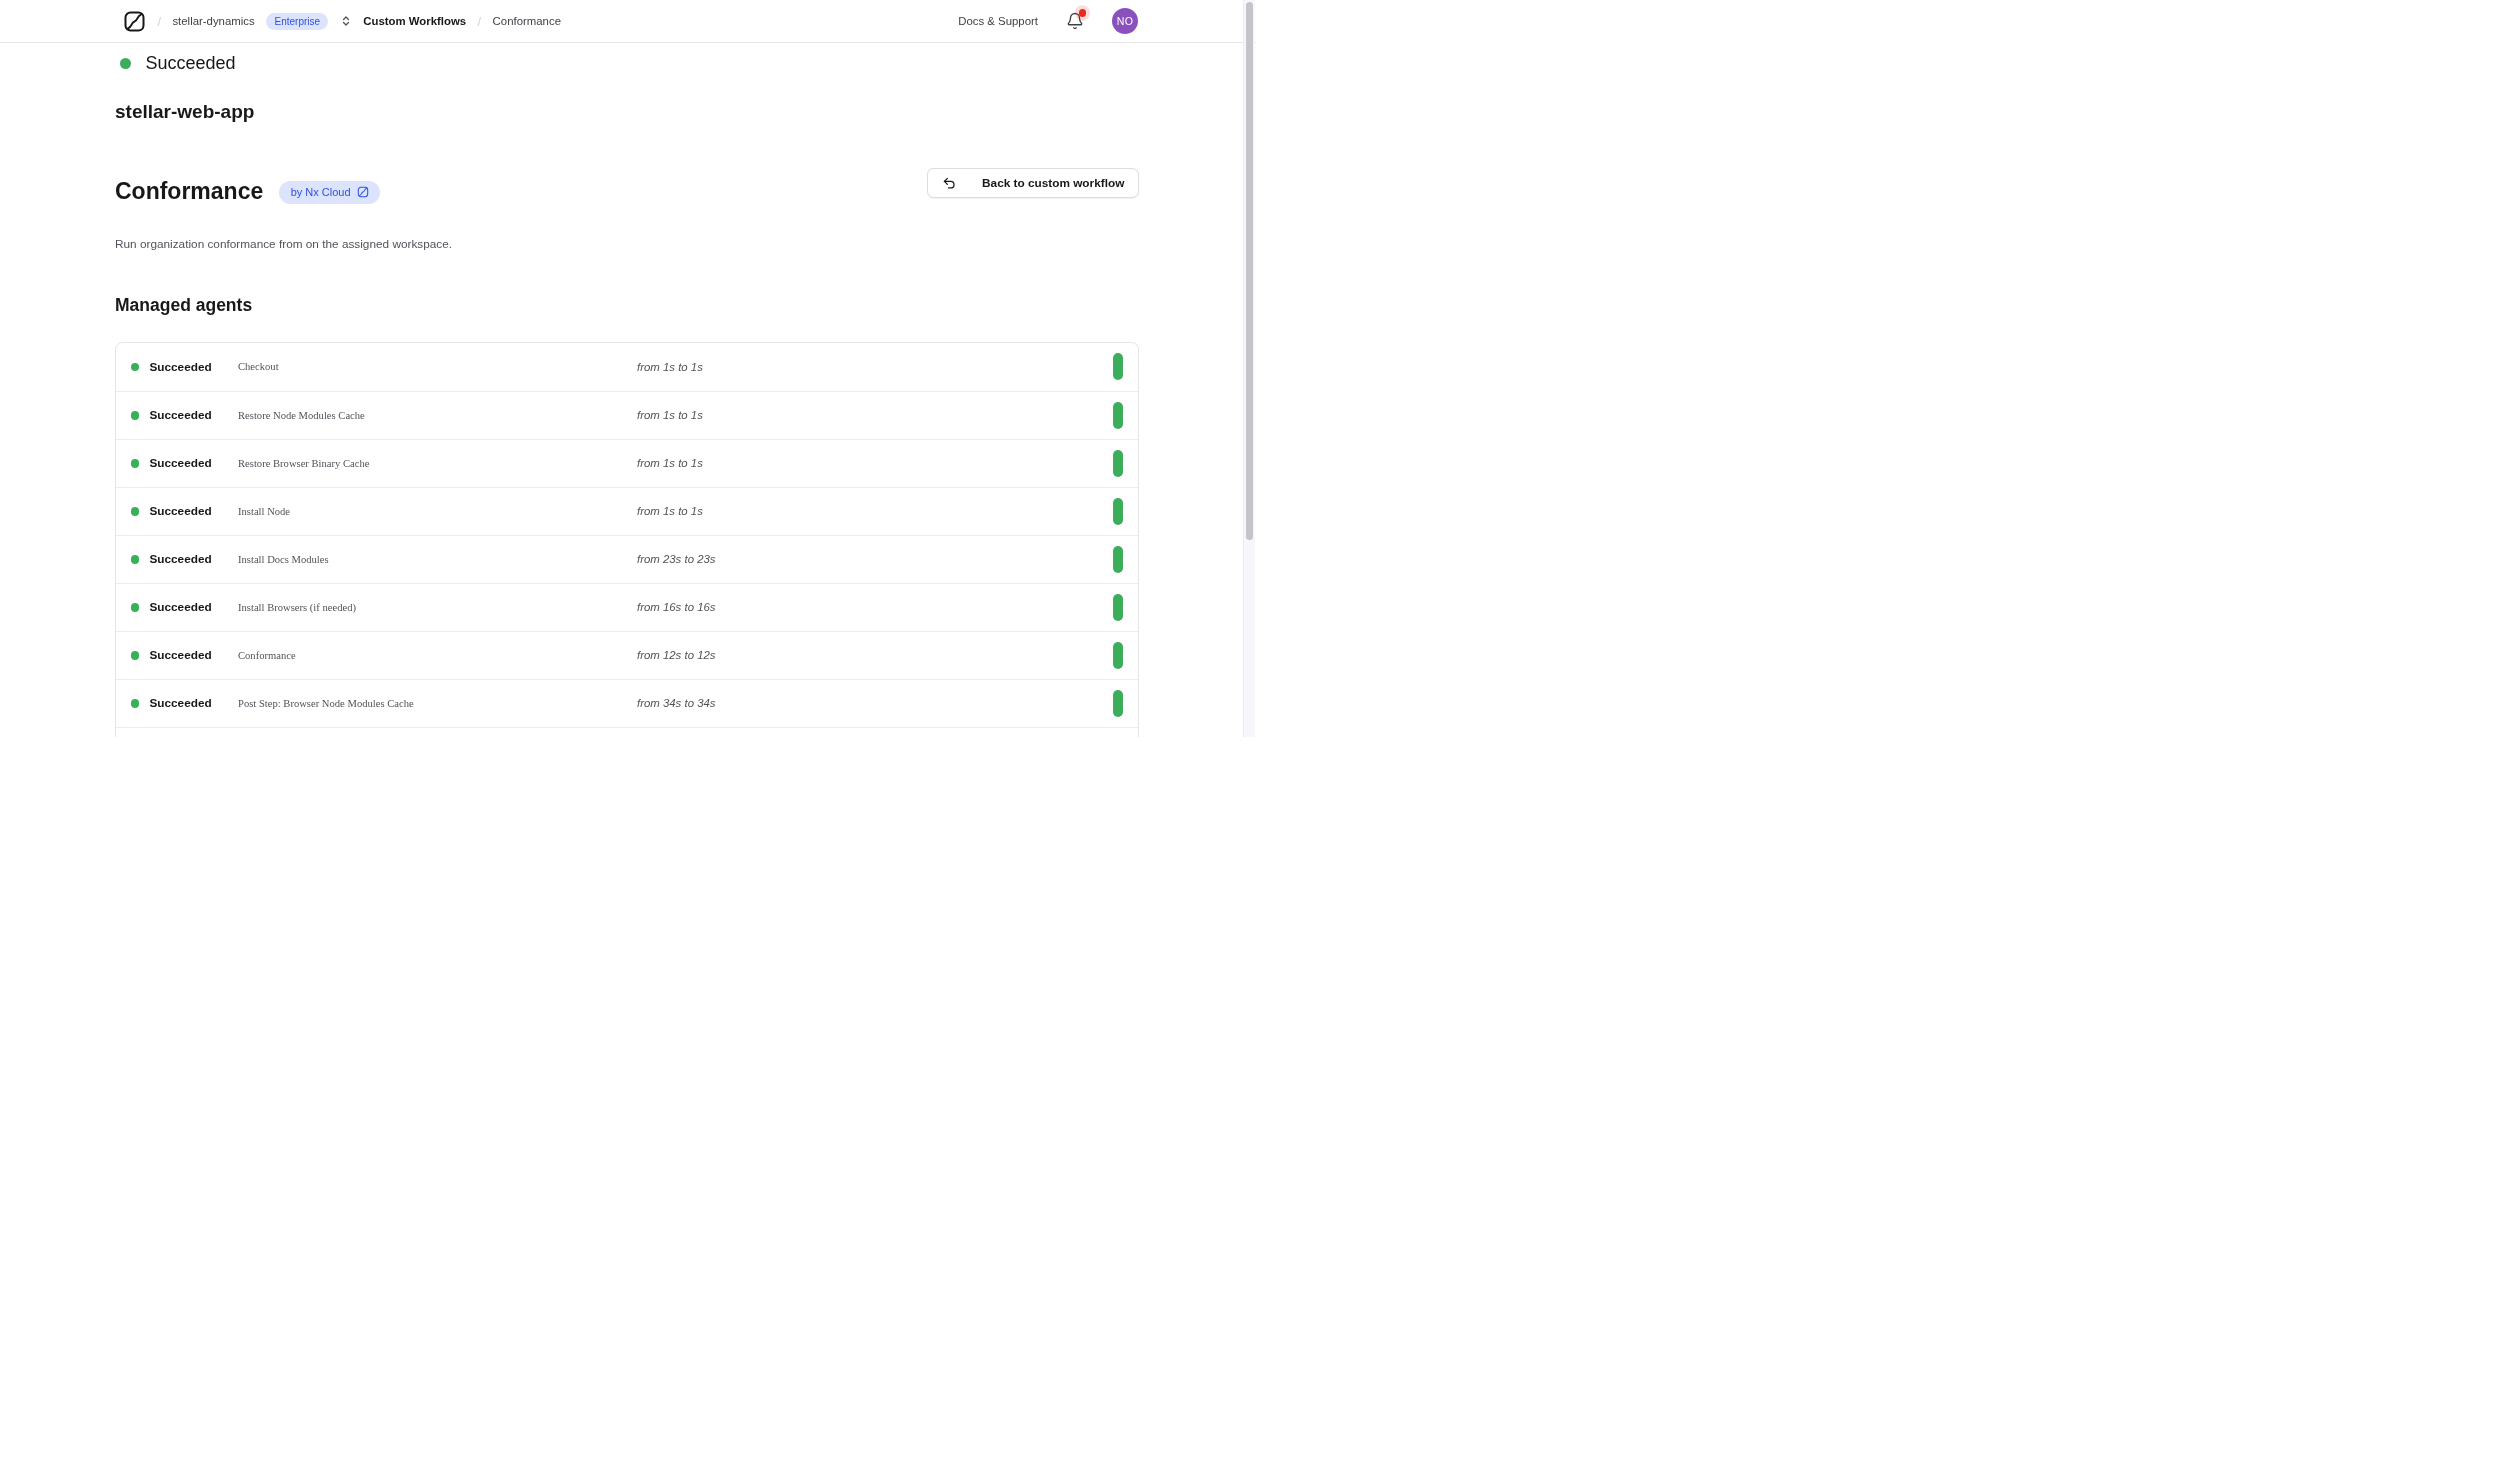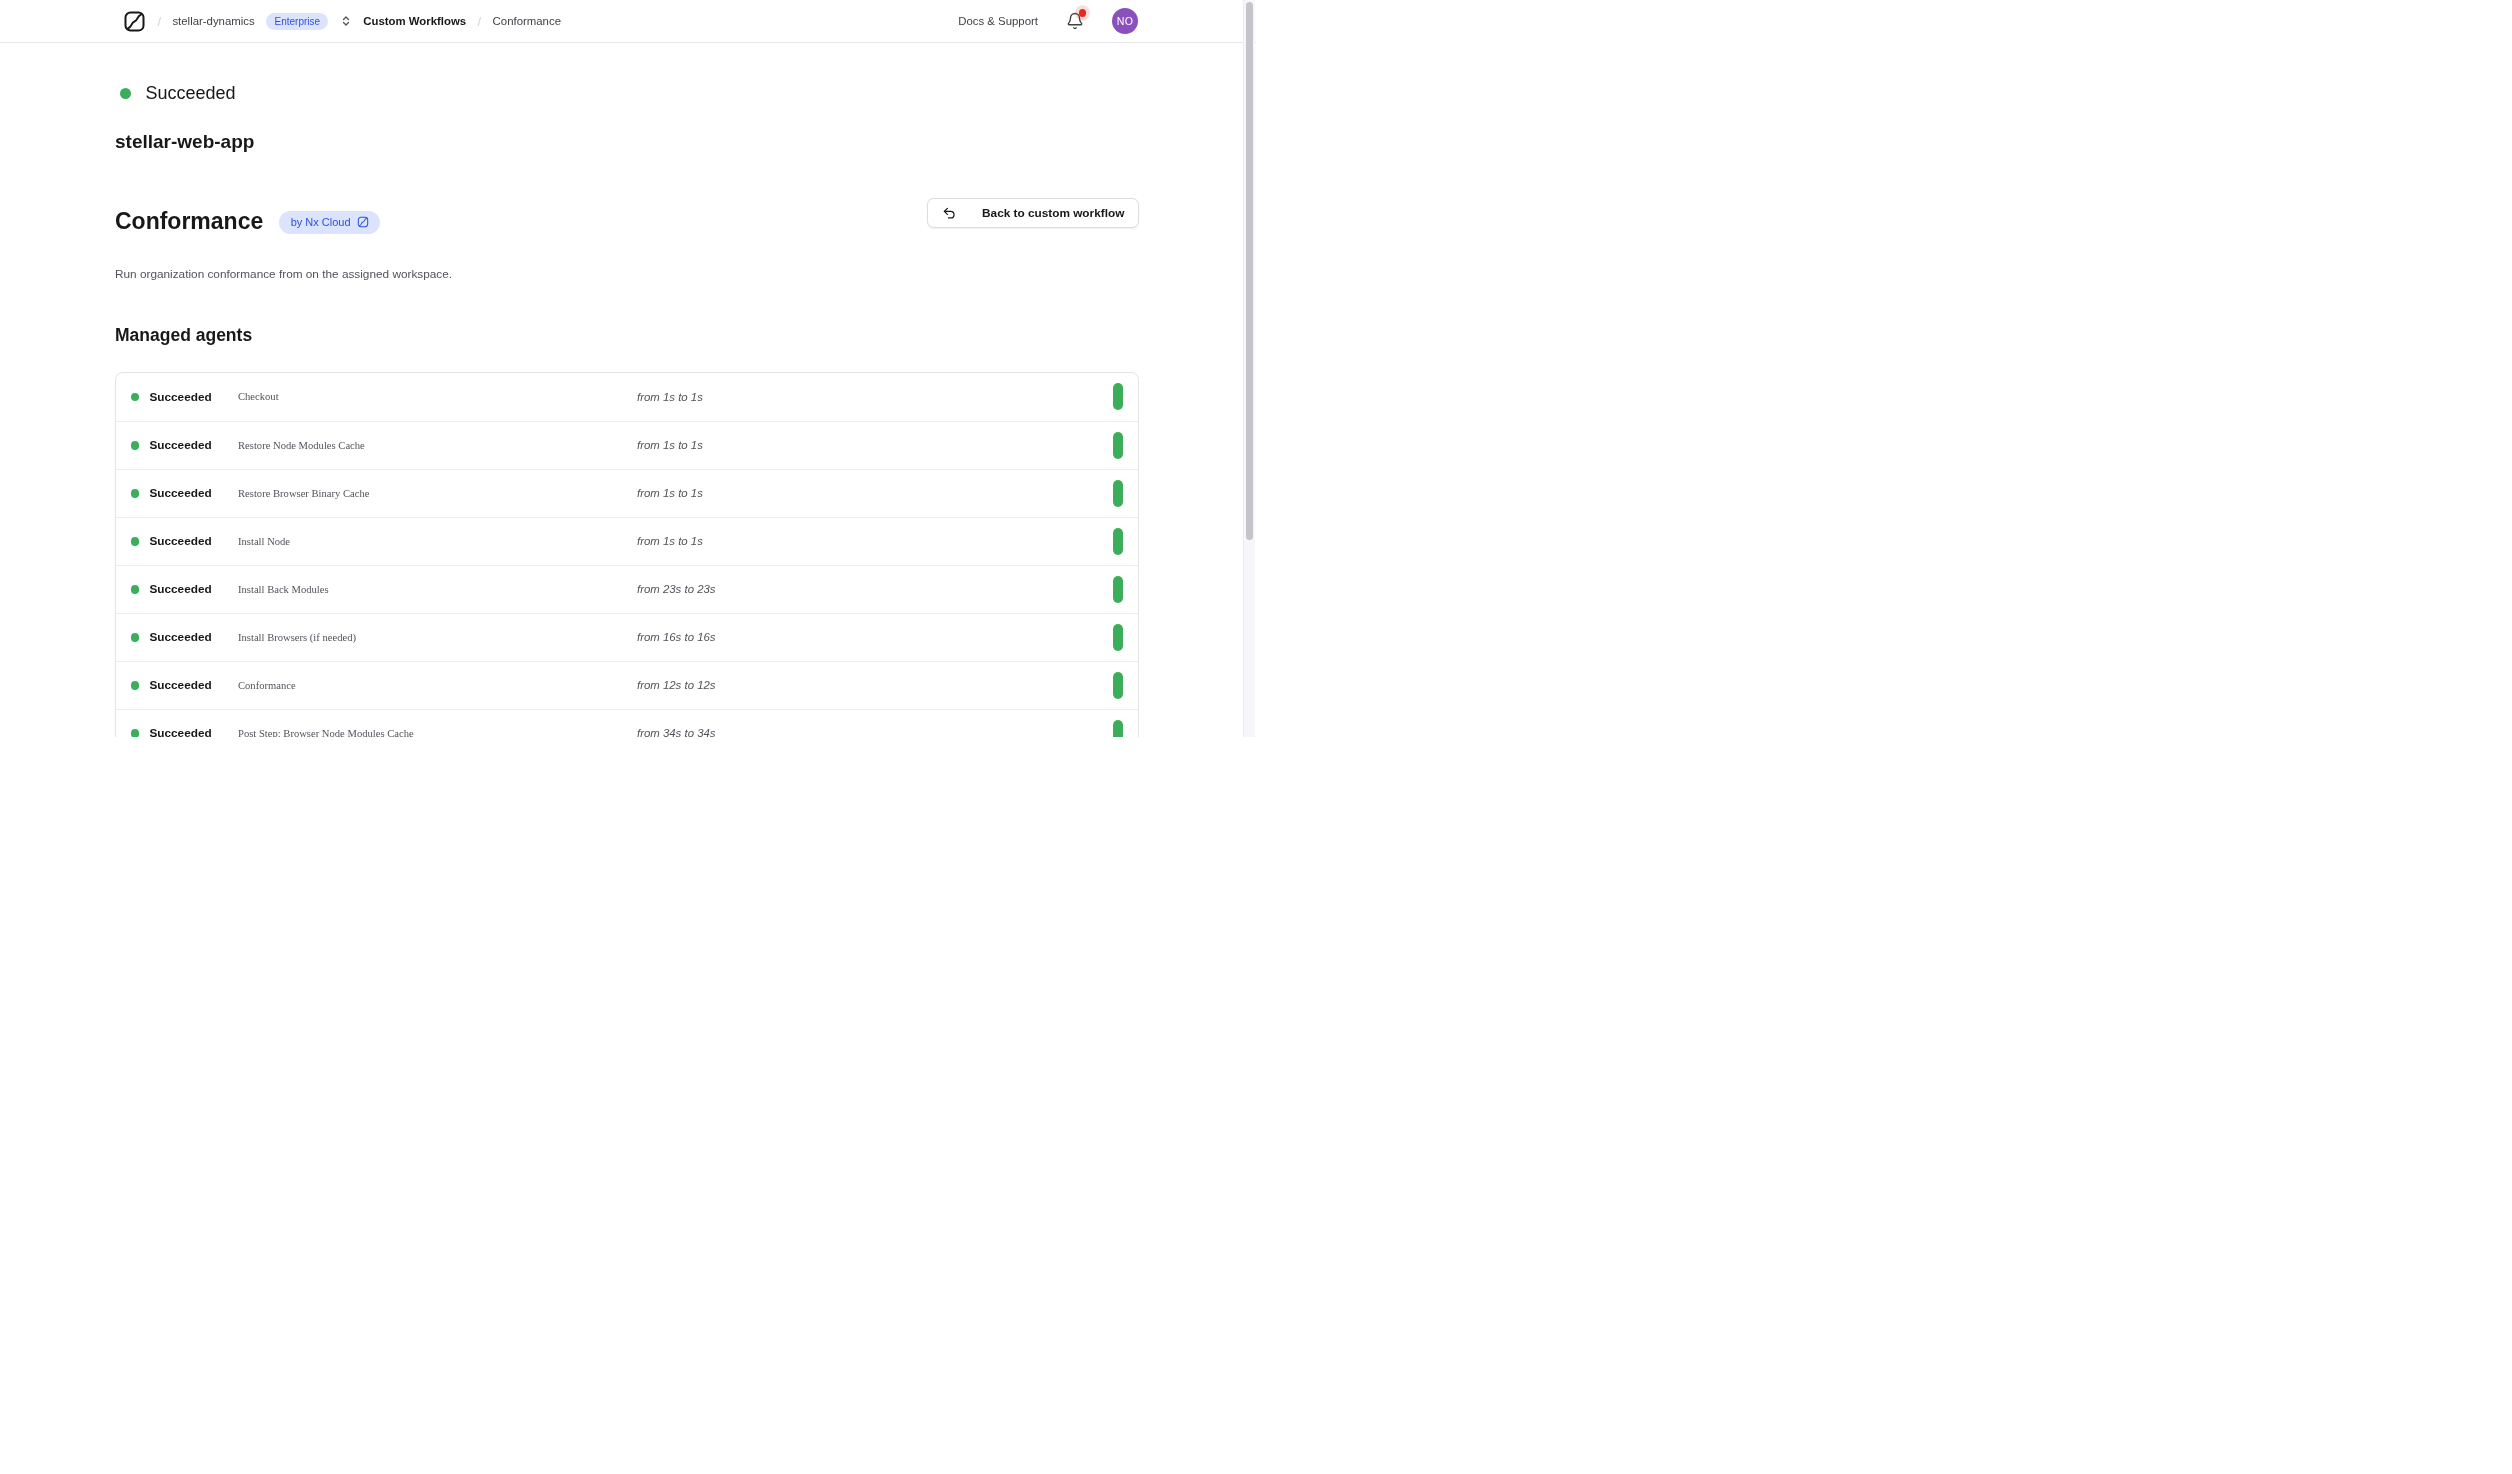--- a/index.html
+++ b/index.html
@@ -44,21 +44,21 @@
   .bell-dot{
     position:absolute;top:-3px;right:-2.3px;width:7.6px;height:7.6px;border-radius:50%;
     background:var(--red);box-shadow:0 0 0 3.8px rgba(231,41,31,.16);
   }
   .avatar{
     width:26px;height:26px;border-radius:50%;background:var(--avatar-bg);color:#fff;
     font-size:10.6px;display:flex;align-items:center;justify-content:center;cursor:pointer;letter-spacing:0.2px;
   }
 
   
-  .main{padding-top:51px;}
+  .main{padding-top:21px;}
   .container{width:1024px;margin-left:115px;position:relative;}
 
   .status-line{margin-top:32px;display:flex;align-items:center;gap:14.4px;padding-left:4.6px;}
   .status-dot-lg{width:11.4px;height:11.4px;border-radius:50%;background:var(--green);flex:0 0 auto;}
   .status-line-label{font-size:18px;color:#18181b;line-height:1.2;}
 
   .workspace-title{margin-top:26px;font-size:19px;font-weight:700;line-height:1.2;}
 
   .workflow-section{margin-top:36px;position:relative;}
   .workflow-header{display:flex;align-items:center;gap:16px;}
@@ -218,21 +218,21 @@
     <span class="row-name">Install Node</span>
     <span class="row-timing">from 1s to 1s</span>
     <span class="row-bar"></span>
   </div>
 
   <div class="agent-row">
     <span class="row-status">
       <span class="row-dot"></span>
       <span class="row-status-label">Succeeded</span>
     </span>
-    <span class="row-name">Install Back Modules</span>
+    <span class="row-name">Install Docs Modules</span>
     <span class="row-timing">from 23s to 23s</span>
     <span class="row-bar"></span>
   </div>
 
   <div class="agent-row">
     <span class="row-status">
       <span class="row-dot"></span>
       <span class="row-status-label">Succeeded</span>
     </span>
     <span class="row-name">Install Browsers (if needed)</span>

